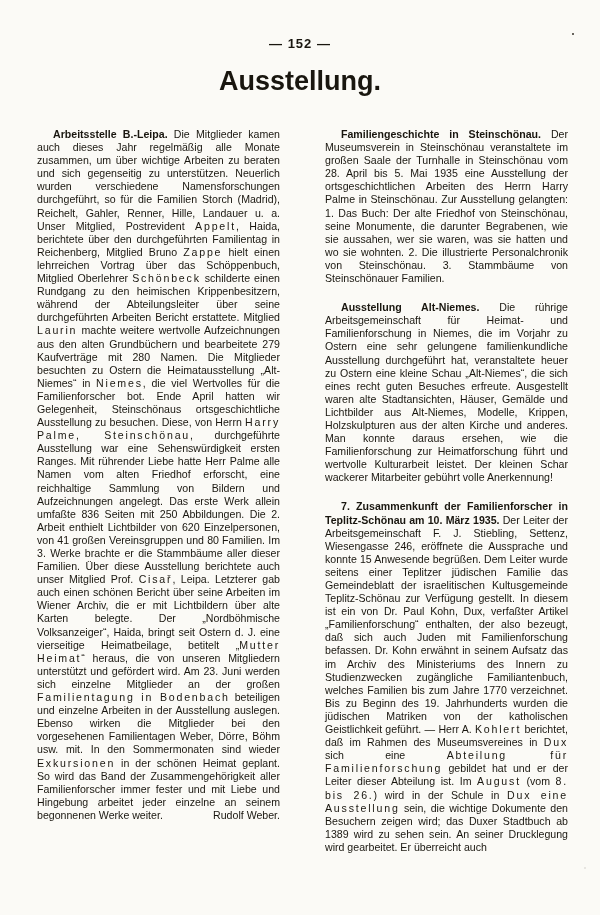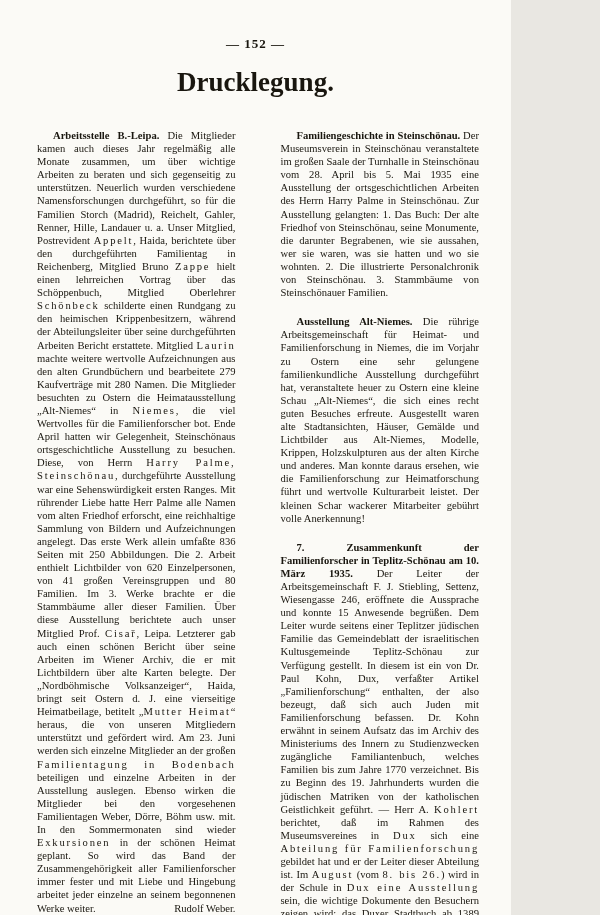--- a/index.html
+++ b/index.html
@@ -3,35 +3,35 @@
 <meta charset="utf-8">
 <style>
   html, body {
     margin: 0; padding: 0;
     width: 600px; height: 915px;
     background: #e9e7e2;
     overflow: hidden;
   }
   .page {
     position: relative;
-    width: 511px; height: 915px;
+    width: 600px; height: 915px;
     background-color: #fbfaf6;
     background-image:
       radial-gradient(1.2px 1.2px at 104px 60px, #6a665f 50%, transparent 55%),
       radial-gradient(1px 1px at 231px 57px, #7a766e 50%, transparent 55%),
       radial-gradient(1.4px 1.4px at 573px 34px, #57534c 50%, transparent 55%),
       radial-gradient(1px 1px at 70px 116px, #6a665f 50%, transparent 55%),
       radial-gradient(1px 1px at 29px 127px, #7a766e 50%, transparent 55%),
       radial-gradient(1.2px 1.2px at 592px 470px, #6a665f 50%, transparent 55%),
       radial-gradient(1px 1px at 12px 700px, #7a766e 50%, transparent 55%),
       radial-gradient(1.3px 1.3px at 585px 868px, #57534c 50%, transparent 55%),
       radial-gradient(1px 1px at 40px 893px, #7a766e 50%, transparent 55%),
       radial-gradient(1px 1px at 300px 905px, #807c74 50%, transparent 55%);
     color: #19160f;
-    font-family: Liberation Serif, serif;
+    font-family: Liberation Sans, sans-serif;
   }
   .page-number {
     padding-top: 36px;
     text-align: center;
     font-size: 13px;
     font-weight: bold;
     letter-spacing: 1px;
   }
   .page-title {
     margin: 15px 0 11px 0;
@@ -59,21 +59,21 @@
   .para + .para { margin-top: 2px; }
   .run-bold { font-weight: bold; }
   .run-spaced { letter-spacing: 1.8px; }
   .run-signature { float: right; font-weight: normal; }
 </style>
 </head>
 <body>
 
 <div class="page">
   <div class="page-number">— 152 —</div>
-  <div class="page-title">Drucklegung.</div>
+  <div class="page-title">Ausstellung.</div>
   <div class="columns">
     <div class="col">
         <p class="para"><span class="run-bold">Arbeitsstelle B.-Leipa.</span><span> Die Mitglieder kamen auch dieses Jahr regelmäßig alle Monate zusammen, um über wichtige Arbeiten zu beraten und sich gegenseitig zu unterstützen. Neuerlich wurden verschiedene Namensforschungen durchgeführt, so für die Familien Storch (Madrid), Reichelt, Gahler, Renner, Hille, Landauer u. a. Unser Mitglied, Postrevident </span><span class="run-spaced">Appelt</span><span>, Haida, berichtete über den durchgeführten Familientag in Reichenberg, Mitglied Bruno </span><span class="run-spaced">Zappe</span><span> hielt einen lehrreichen Vortrag über das Schöppenbuch, Mitglied Oberlehrer </span><span class="run-spaced">Schönbeck</span><span> schilderte einen Rundgang zu den heimischen Krippenbesitzern, während der Abteilungsleiter über seine durchgeführten Arbeiten Bericht erstattete. Mitglied </span><span class="run-spaced">Laurin</span><span> machte weitere wertvolle Aufzeichnungen aus den alten Grundbüchern und bearbeitete 279 Kaufverträge mit 280 Namen. Die Mitglieder besuchten zu Ostern die Heimatausstellung „Alt-Niemes“ in </span><span class="run-spaced">Niemes</span><span>, die viel Wertvolles für die Familienforscher bot. Ende April hatten wir Gelegenheit, Steinschönaus ortsgeschichtliche Ausstellung zu besuchen. Diese, von Herrn </span><span class="run-spaced">Harry Palme, Steinschönau</span><span>, durchgeführte Ausstellung war eine Sehenswürdigkeit ersten Ranges. Mit rührender Liebe hatte Herr Palme alle Namen vom alten Friedhof erforscht, eine reichhaltige Sammlung von Bildern und Aufzeichnungen angelegt. Das erste Werk allein umfaßte 836 Seiten mit 250 Abbildungen. Die 2. Arbeit enthielt Lichtbilder von 620 Einzelpersonen, von 41 großen Vereinsgruppen und 80 Familien. Im 3. Werke brachte er die Stammbäume aller dieser Familien. Über diese Ausstellung berichtete auch unser Mitglied Prof. </span><span class="run-spaced">Cisař</span><span>, Leipa. Letzterer gab auch einen schönen Bericht über seine Arbeiten im Wiener Archiv, die er mit Lichtbildern über alte Karten belegte. Der „Nordböhmische Volksanzeiger“, Haida, bringt seit Ostern d. J. eine vierseitige Heimatbeilage, betitelt „</span><span class="run-spaced">Mutter Heimat</span><span>“ heraus, die von unseren Mitgliedern unterstützt und gefördert wird. Am 23. Juni werden sich einzelne Mitglieder an der großen </span><span class="run-spaced">Familientagung in Bodenbach</span><span> beteiligen und einzelne Arbeiten in der Ausstellung auslegen. Ebenso wirken die Mitglieder bei den vorgesehenen Familientagen Weber, Dörre, Böhm usw. mit. In den Sommermonaten sind wieder </span><span class="run-spaced">Exkursionen</span><span> in der schönen Heimat geplant. So wird das Band der Zusammengehörigkeit aller Familienforscher immer fester und mit Liebe und Hingebung arbeitet jeder einzelne an seinem begonnenen Werke weiter. </span><span class="run-signature">Rudolf Weber.</span></p>
       </div>
     <div class="col">
         <p class="para"><span class="run-bold">Familiengeschichte in Steinschönau.</span><span> Der Museumsverein in Steinschönau veranstaltete im großen Saale der Turnhalle in Steinschönau vom 28. April bis 5. Mai 1935 eine Ausstellung der ortsgeschichtlichen Arbeiten des Herrn Harry Palme in Steinschönau. Zur Ausstellung gelangten: 1. Das Buch: Der alte Friedhof von Steinschönau, seine Monumente, die darunter Begrabenen, wie sie aussahen, wer sie waren, was sie hatten und wo sie wohnten. 2. Die illustrierte Personalchronik von Steinschönau. 3. Stammbäume von Steinschönauer Familien.</span></p>
         <p class="para"><span class="run-bold">Ausstellung Alt-Niemes.</span><span> Die rührige Arbeitsgemeinschaft für Heimat- und Familienforschung in Niemes, die im Vorjahr zu Ostern eine sehr gelungene familienkundliche Ausstellung durchgeführt hat, veranstaltete heuer zu Ostern eine kleine Schau „Alt-Niemes“, die sich eines recht guten Besuches erfreute. Ausgestellt waren alte Stadtansichten, Häuser, Gemälde und Lichtbilder aus Alt-Niemes, Modelle, Krippen, Holzskulpturen aus der alten Kirche und anderes. Man konnte daraus ersehen, wie die Familienforschung zur Heimatforschung führt und wertvolle Kulturarbeit leistet. Der kleinen Schar wackerer Mitarbeiter gebührt volle Anerkennung!</span></p>
         <p class="para"><span class="run-bold">7. Zusammenkunft der Familienforscher in Teplitz-Schönau am 10. März 1935.</span><span> Der Leiter der Arbeitsgemeinschaft F. J. Stiebling, Settenz, Wiesengasse 246, eröffnete die Aussprache und konnte 15 Anwesende begrüßen. Dem Leiter wurde seitens einer Teplitzer jüdischen Familie das Gemeindeblatt der israelitischen Kultusgemeinde Teplitz-Schönau zur Verfügung gestellt. In diesem ist ein von Dr. Paul Kohn, Dux, verfaßter Artikel „Familienforschung“ enthalten, der also bezeugt, daß sich auch Juden mit Familienforschung befassen. Dr. Kohn erwähnt in seinem Aufsatz das im Archiv des Ministeriums des Innern zu Studienzwecken zugängliche Familiantenbuch, welches Familien bis zum Jahre 1770 verzeichnet. Bis zu Beginn des 19. Jahrhunderts wurden die jüdischen Matriken von der katholischen Geistlichkeit geführt. — Herr A. </span><span class="run-spaced">Kohlert</span><span> berichtet, daß im Rahmen des Museumsvereines in </span><span class="run-spaced">Dux</span><span> sich eine </span><span class="run-spaced">Abteilung für Familienforschung</span><span> gebildet hat und er der Leiter dieser Abteilung ist. Im </span><span class="run-spaced">August</span><span> (vom </span><span class="run-spaced">8. bis 26.</span><span>) wird in der Schule in </span><span class="run-spaced">Dux eine Ausstellung</span><span> sein, die wichtige Dokumente den Besuchern zeigen wird; das Duxer Stadtbuch ab 1389 wird zu sehen sein. An seiner Drucklegung wird gearbeitet. Er überreicht auch</span></p>
       </div>
   </div>

